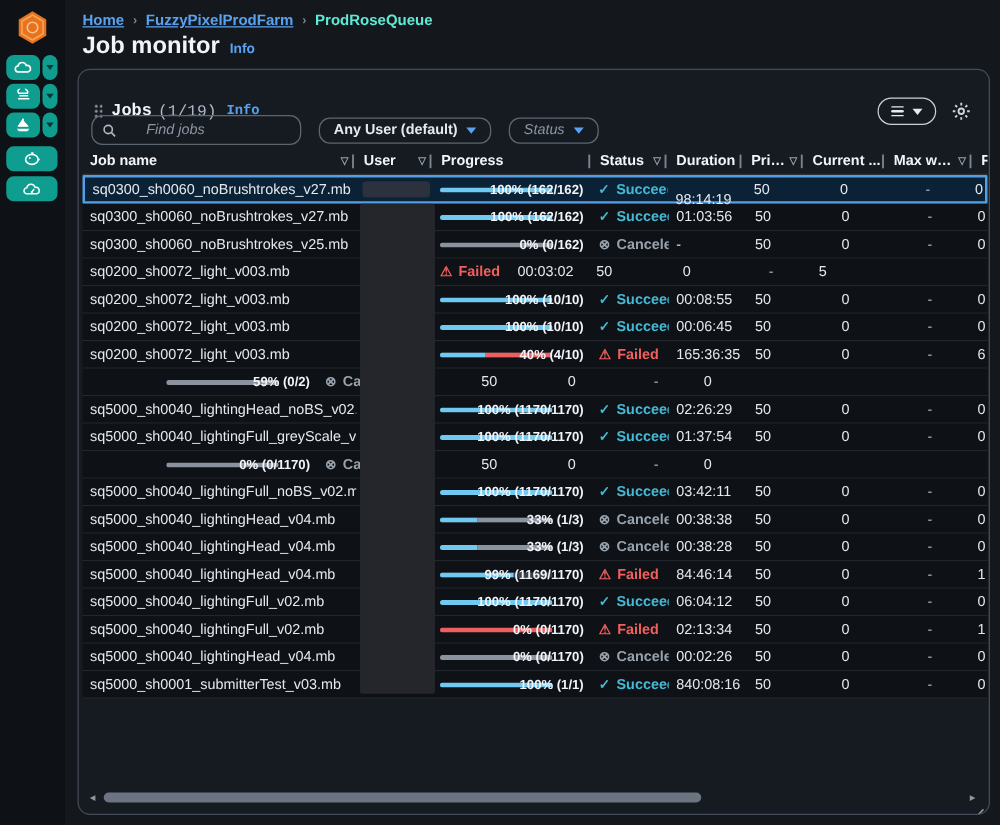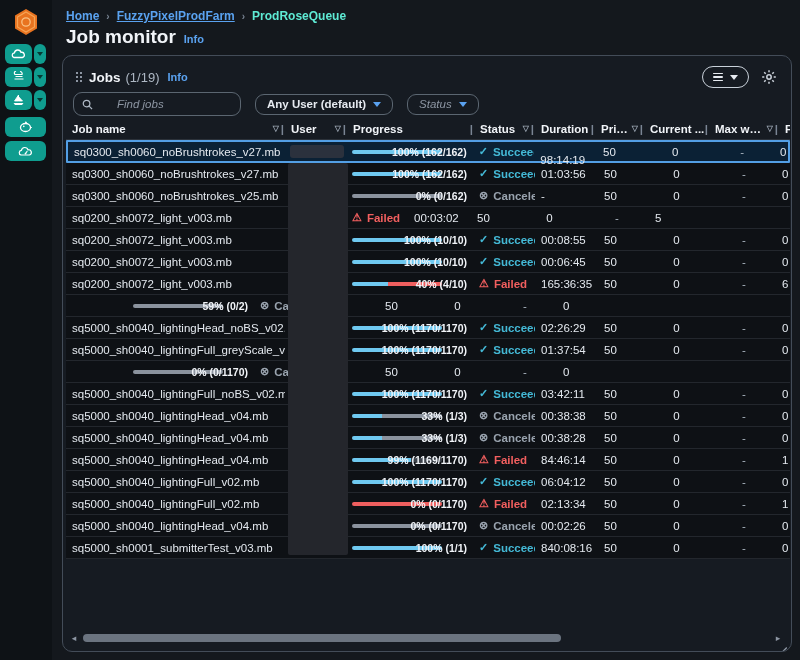--- a/index.html
+++ b/index.html
@@ -22,21 +22,21 @@
   .breadcrumb{position:absolute;left:14px;top:9px;font-size:12px;font-weight:bold;color:#8d96a3;display:flex;gap:7px;align-items:center;}
   .crumb-link{color:#5aa2f0;text-decoration:underline;cursor:pointer;}
   .crumb-sep{color:#7a8594;font-size:10px;}
   .crumb-current{color:#5eead4;}
   .page-title{position:absolute;left:14px;top:26px;font-size:19px;font-weight:bold;color:#f1f4f8;display:flex;align-items:baseline;gap:8px;}
   .info-link{font-size:11px;font-weight:bold;color:#5aa2f0;cursor:pointer;}
 
   
   .panel{position:absolute;left:10px;top:55px;width:730px;height:597px;background:#161b22;
     border:1px solid #434c58;border-radius:10px;box-sizing:border-box;overflow:hidden;}
-  .panel-head{position:absolute;left:0;top:4px;width:100%;height:34px;display:flex;align-items:center;}
+  .panel-head{position:absolute;left:0;top:16px;width:100%;height:34px;display:flex;align-items:center;font-family:Liberation Mono, monospace;}
   .drag-dots{width:7px;height:12px;margin-left:12px;margin-right:7px;
     background-image:radial-gradient(circle,#8d96a3 1px,transparent 1.2px);
     background-size:4px 4px;cursor:grab;}
   .panel-title{font-size:13.5px;font-weight:bold;color:#f1f4f8;}
   .panel-count{font-size:13px;color:#aeb8c4;margin-left:5px;font-weight:normal;}
   .panel-head .info-link{margin-left:8px;}
   .head-right{margin-left:auto;display:flex;align-items:center;gap:12px;margin-right:14px;}
   .pill-btn{border:1.5px solid #c9d1da;border-radius:12px;height:20px;padding:0 10px;display:flex;align-items:center;gap:7px;cursor:pointer;background:transparent;}
   .burger{display:flex;flex-direction:column;gap:2px;}
   .burger span{display:block;width:10px;height:1.6px;background:#e6eaf0;border-radius:1px;}

